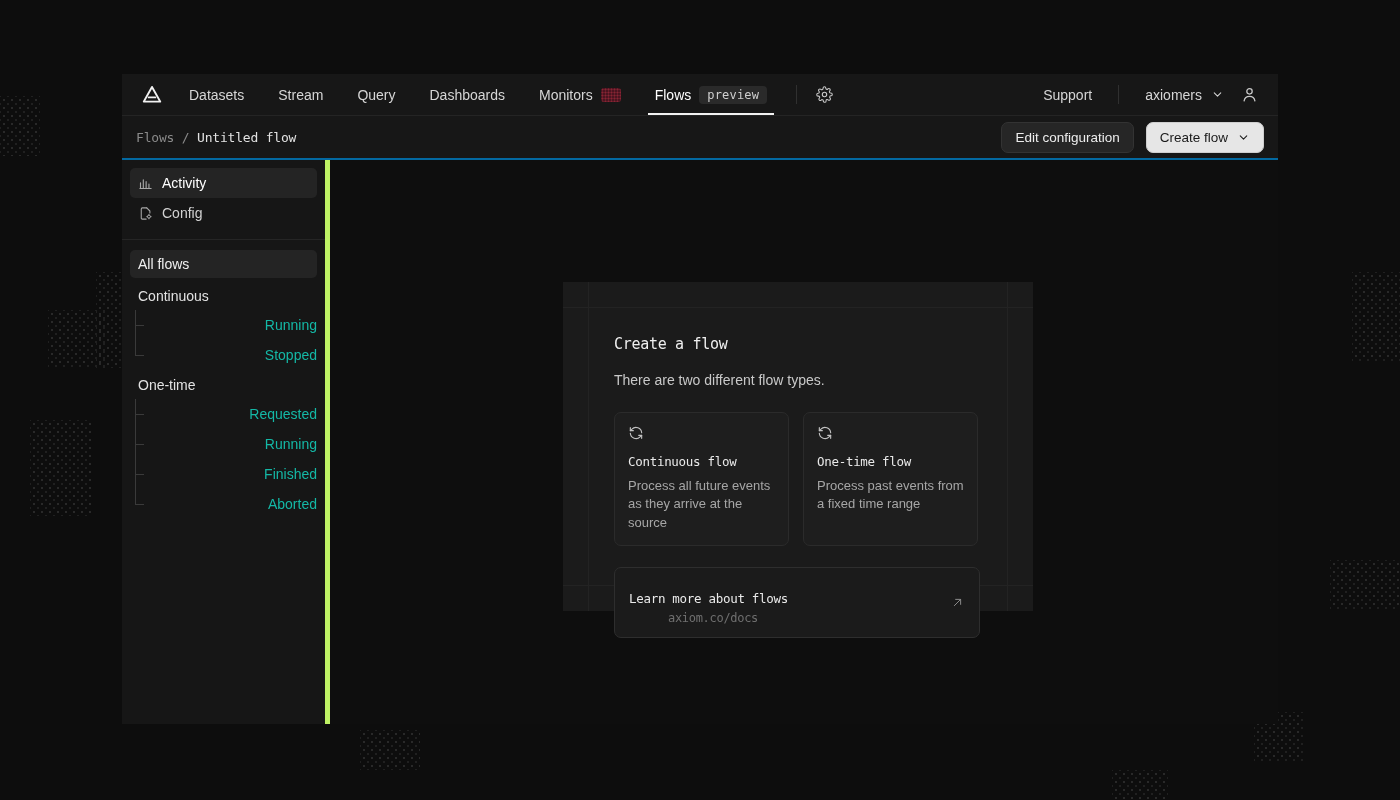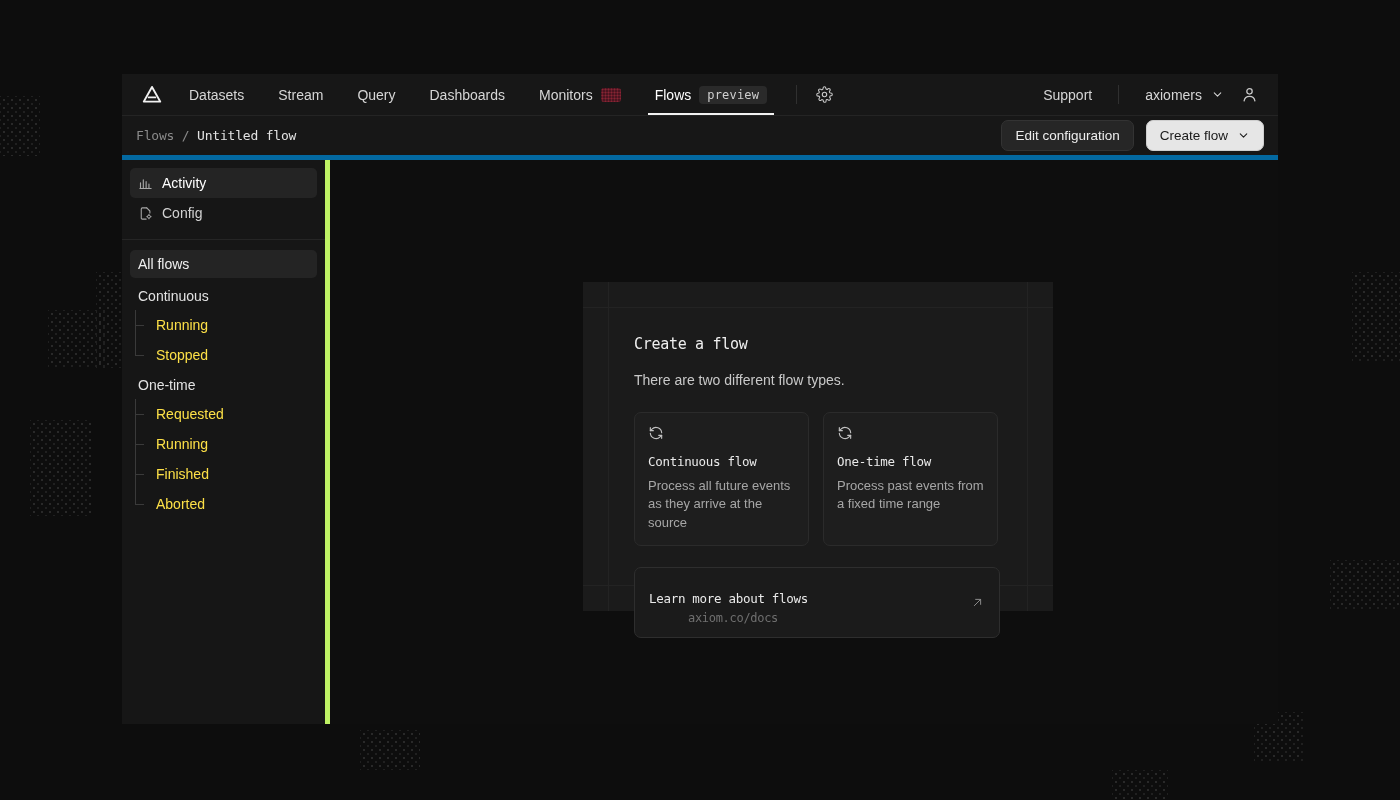--- a/index.html
+++ b/index.html
@@ -142,21 +142,21 @@
     padding: 0 10px 0 14px;
     cursor: pointer;
     white-space: nowrap;
   }
 
   
   .crumbbar {
     height: 44px;
     min-height: 44px;
     background: #171717;
-    border-bottom: 5px solid #0369a1;
+    border-bottom: 2px solid #0369a1;
     display: flex;
     align-items: center;
     padding: 0 14px 0 14px;
   }
   .crumb {
     font-family: "DejaVu Sans Mono", monospace;
     font-size: 13px;
     color: #e2e2e2;
     letter-spacing: -.2px;
   }
@@ -256,24 +256,25 @@
     font-size: 14px;
     color: #e2e2e2;
     padding: 7px 8px 6px 8px;
   }
   .tree-item {
     position: relative;
     display: flex;
     align-items: center;
     height: 30px;
     font-size: 14px;
-    color: #fde047;
+    color: #14b8a6;
     padding-left: 26px;
     cursor: pointer;
     border-radius: 5px;
+    justify-content: flex-end;
   }
   .tree-item .tline {
     position: absolute;
     left: 5px;
     top: 0;
     bottom: 0;
     width: 14px;
     pointer-events: none;
   }
   .tree-item .tline::before {
@@ -297,21 +298,21 @@
   
   .main {
     flex: 1;
     background: #0e0e0e;
     position: relative;
     overflow: hidden;
   }
 
   .frame-panel {
     position: absolute;
-    left: 253px;
+    left: 233px;
     top: 122px;
     width: 470px;
     height: 329px;
     background: #1b1b1b;
   }
   .frame-panel .gl {
     position: absolute;
     background: #232323;
     pointer-events: none;
   }

